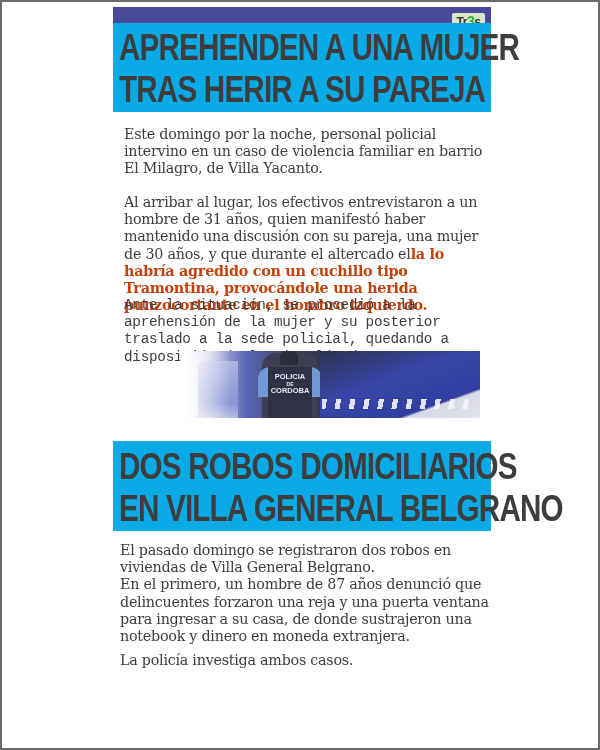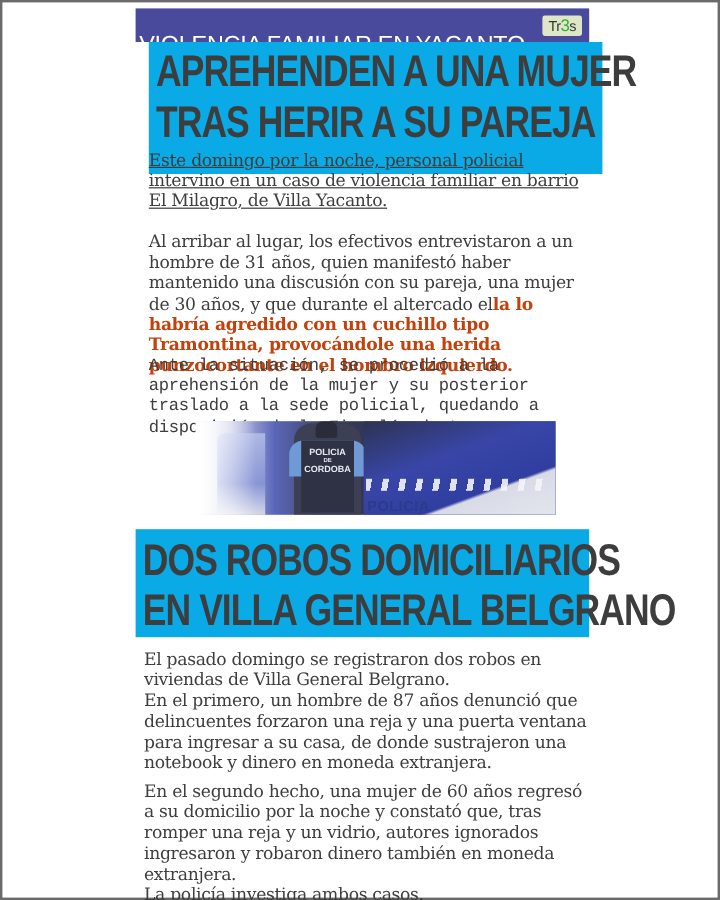--- a/index.html
+++ b/index.html
@@ -15,55 +15,55 @@
   .topbar {
     position: absolute; left: 113px; top: 7px; width: 378px; height: 28px;
     background: #4a4a9c; color: #fff;
     font-family: "Liberation Sans", sans-serif; font-size: 19.5px;
     line-height: 28px; white-space: nowrap; overflow: hidden;
   }
   .topbar .label { position: absolute; left: 3px; top: 0; letter-spacing: -0.2px; margin-top: 16px; }
   .logo {
     position: absolute; right: 6px; top: 6px; width: 33px; height: 17px;
     background: #dfe6c8; border-radius: 2px;
-    font-family: "Liberation Sans", sans-serif; font-weight: normal;
+    font-family: "Liberation Sans", sans-serif; font-weight: bold;
     font-size: 12px; line-height: 17px; text-align: center; color: #2c3a2c;
     letter-spacing: -0.5px;
   }
   .logo .g { color: #2fae3a; font-size: 14px; }
   .banner {
     position: absolute; left: 113px; width: 378px;
     background: #0aaae6; color: #3d3d3d;
     font-family: "Liberation Sans", sans-serif; font-weight: bold;
   }
   .banner .hl {
     position: absolute; left: 6px; white-space: nowrap;
     font-size: 37px; line-height: 42px; letter-spacing: -1px;
     transform: scaleX(0.80); transform-origin: left top;
   }
-  .b1 { top: 35px; height: 110px; margin-left: 11px; }
+  .b1 { top: 23px; height: 89px; }
   .b1 .l1 { top: 4px; }
   .b1 .l2 { top: 46px; }
   .b2 { top: 441px; height: 90px; text-decoration: underline; }
   .b2 .l1 { top: 5px; }
   .b2 .l2 { top: 47px; }
   .para {
     position: absolute; left: 124px; width: 370px;
     color: #3e3e3e; font-size: 14.3px; line-height: 17.2px;
     letter-spacing: -0.25px;
   }
   .para p { margin: 0; }
-  .p1 { top: 126px; text-decoration: underline; }
+  .p1 { top: 126px; }
   .p2 { top: 194px; }
   .p3 { top: 297px; font-family: Liberation Mono, monospace; }
   .p4 { top: 542px; left: 120px; }
   .p5 { top: 652px; left: 120px; }
   strong { font-weight: bold; color: #c2410c; }
   .photo {
-    position: absolute; left: 163px; top: 351px; width: 300px; height: 78px;
+    position: absolute; left: 180px; top: 351px; width: 300px; height: 67px;
     overflow: hidden;
     background: linear-gradient(90deg, #ffffff 0%, #c9cde6 10%, #5a66b8 22%, #3b3e58 38%, #2c3050 55%, #3a49a8 70%, #3140a5 85%, #3c4ba8 100%);
   }
   .photo .fade {
     position: absolute; left: 0; top: 0; width: 50px; height: 78px;
     background: linear-gradient(90deg, #ffffff 0%, rgba(255,255,255,0) 100%);
   }
   .photo .car-left {
     position: absolute; left: 18px; top: 10px; width: 40px; height: 70px;
     background: linear-gradient(180deg, #b9c3ea 0%, #8a98d8 60%, #f2f2f5 100%);
@@ -149,15 +149,14 @@
 <div class="banner b2">
   <div class="hl l1">DOS ROBOS DOMICILIARIOS</div>
   <div class="hl l2">EN VILLA GENERAL BELGRANO</div>
 </div>
 
 <div class="para p4">
   <p>El pasado domingo se registraron dos robos en viviendas de Villa General Belgrano.</p>
   <p>En el primero, un hombre de 87 años denunció que delincuentes forzaron una reja y una puerta ventana para ingresar a su casa, de donde sustrajeron una notebook y dinero en moneda extranjera.</p>
 </div>
 <div class="para p5">
-  <p>En el segundo hecho, una mujer de 60 años regresó a su domicilio por la noche y constató que, tras romper una reja y un vidrio, autores ignorados ingresaron y robaron dinero también en moneda extranjera.</p>
   <p>La policía investiga ambos casos.</p>
 </div>
 
 </body></html>

